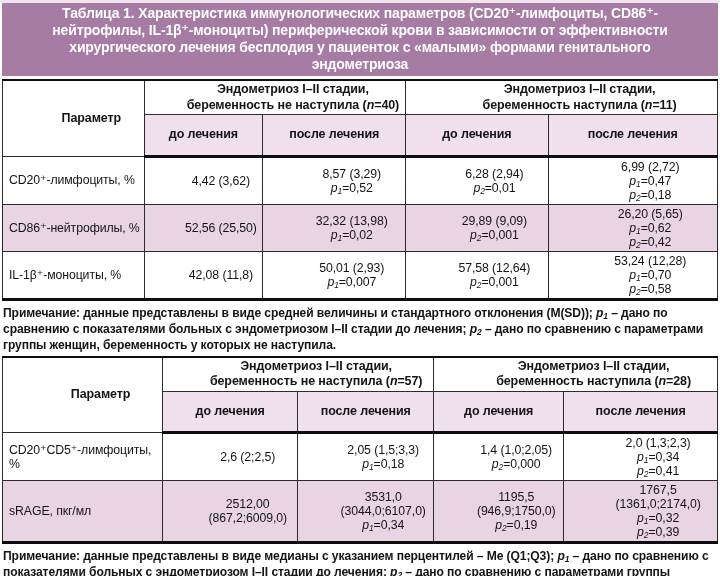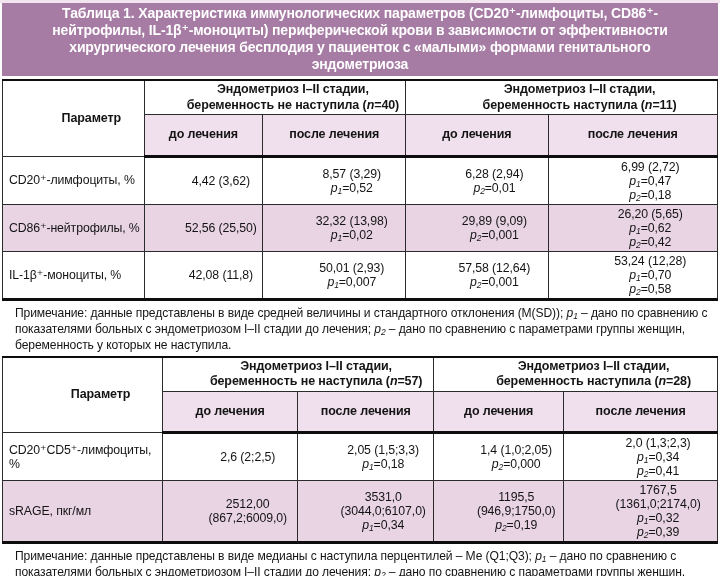--- a/index.html
+++ b/index.html
@@ -38,22 +38,23 @@
     padding:12px;height:20px;
   }
   tbody td{
     font-size:12.3px;line-height:14px;text-align:center;vertical-align:middle;
     padding:2px 3px;background:#fff;letter-spacing:-0.1px;
   }
   tbody tr:last-child td{border-bottom:3px solid var(--border-heavy);}
   tr.pink td{background:var(--row-alt-bg);}
   td.param{text-align:left;padding-left:6px;}
   .footnote{
-    margin:4px 6px 0 15px;font-size:12.1px;line-height:16px;
+    margin:4px 6px 0 3px;font-size:12.1px;line-height:16px;
     letter-spacing:-0.1px;
+    font-weight:bold;
   }
   i{font-style:italic;}
   sub{font-size:8.5px;font-style:italic;line-height:0;vertical-align:-2px;}
 </style>
 </head>
 <body>
 
 <div>
 
   <section class="sec1">
@@ -227,17 +228,17 @@
           <td>
               <div><span>1767,5 (1361,0;2174,0)</span></div>
               <div><i>p</i><sub>1</sub><span>=0,32</span></div>
               <div><i>p</i><sub>2</sub><span>=0,39</span></div>
             </td>
         </tr>
       </tbody>
     </table>
 
     <div class="footnote">
-        <div><span>Примечание: данные представлены в виде медианы с наступила перцентилей – Ме (Q1;Q3); </span><i>p</i><sub>1</sub><span> – дано по сравнению с показателями больных с эндометриозом I–II стадии до лечения; </span><i>p</i><sub>2</sub><span> – дано по сравнению с параметрами группы женщин, беременность у которых не наступила.</span></div>
+        <div><span>Примечание: данные представлены в виде медианы с указанием перцентилей – Ме (Q1;Q3); </span><i>p</i><sub>1</sub><span> – дано по сравнению с показателями больных с эндометриозом I–II стадии до лечения; </span><i>p</i><sub>2</sub><span> – дано по сравнению с параметрами группы женщин, беременность у которых не наступила.</span></div>
       </div>
   </section>
 
 </div>
 
 </body></html>

